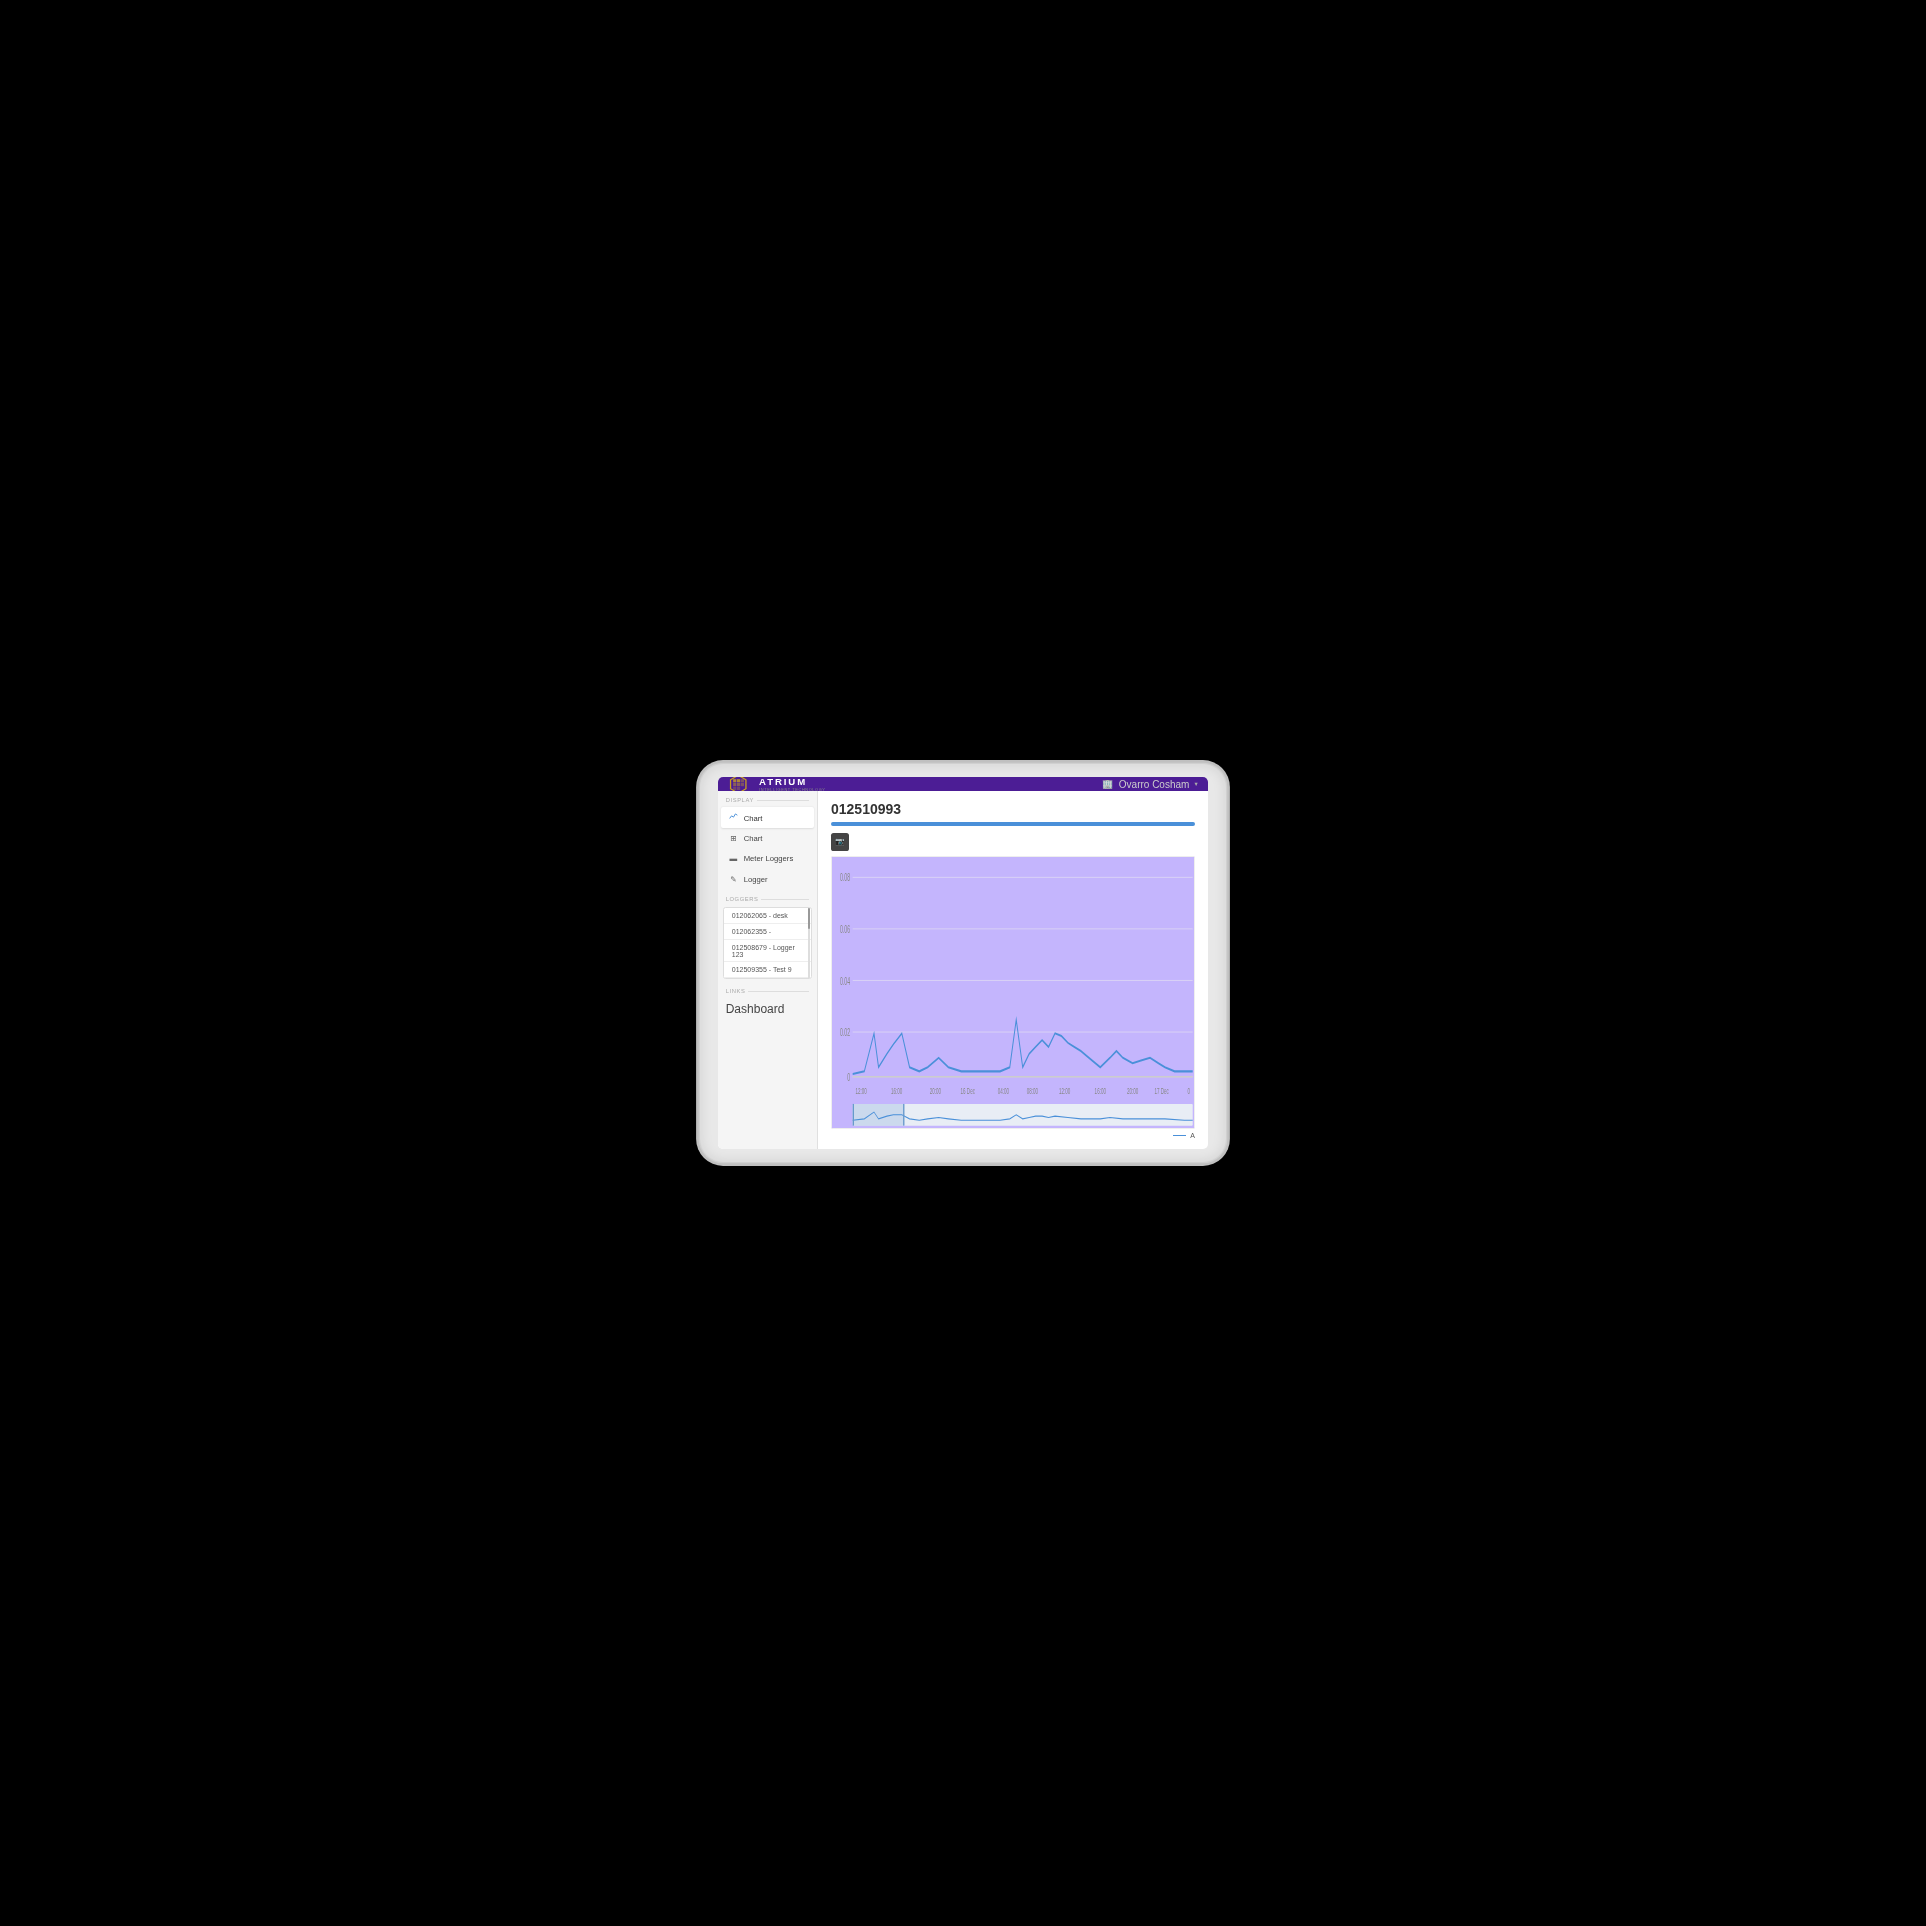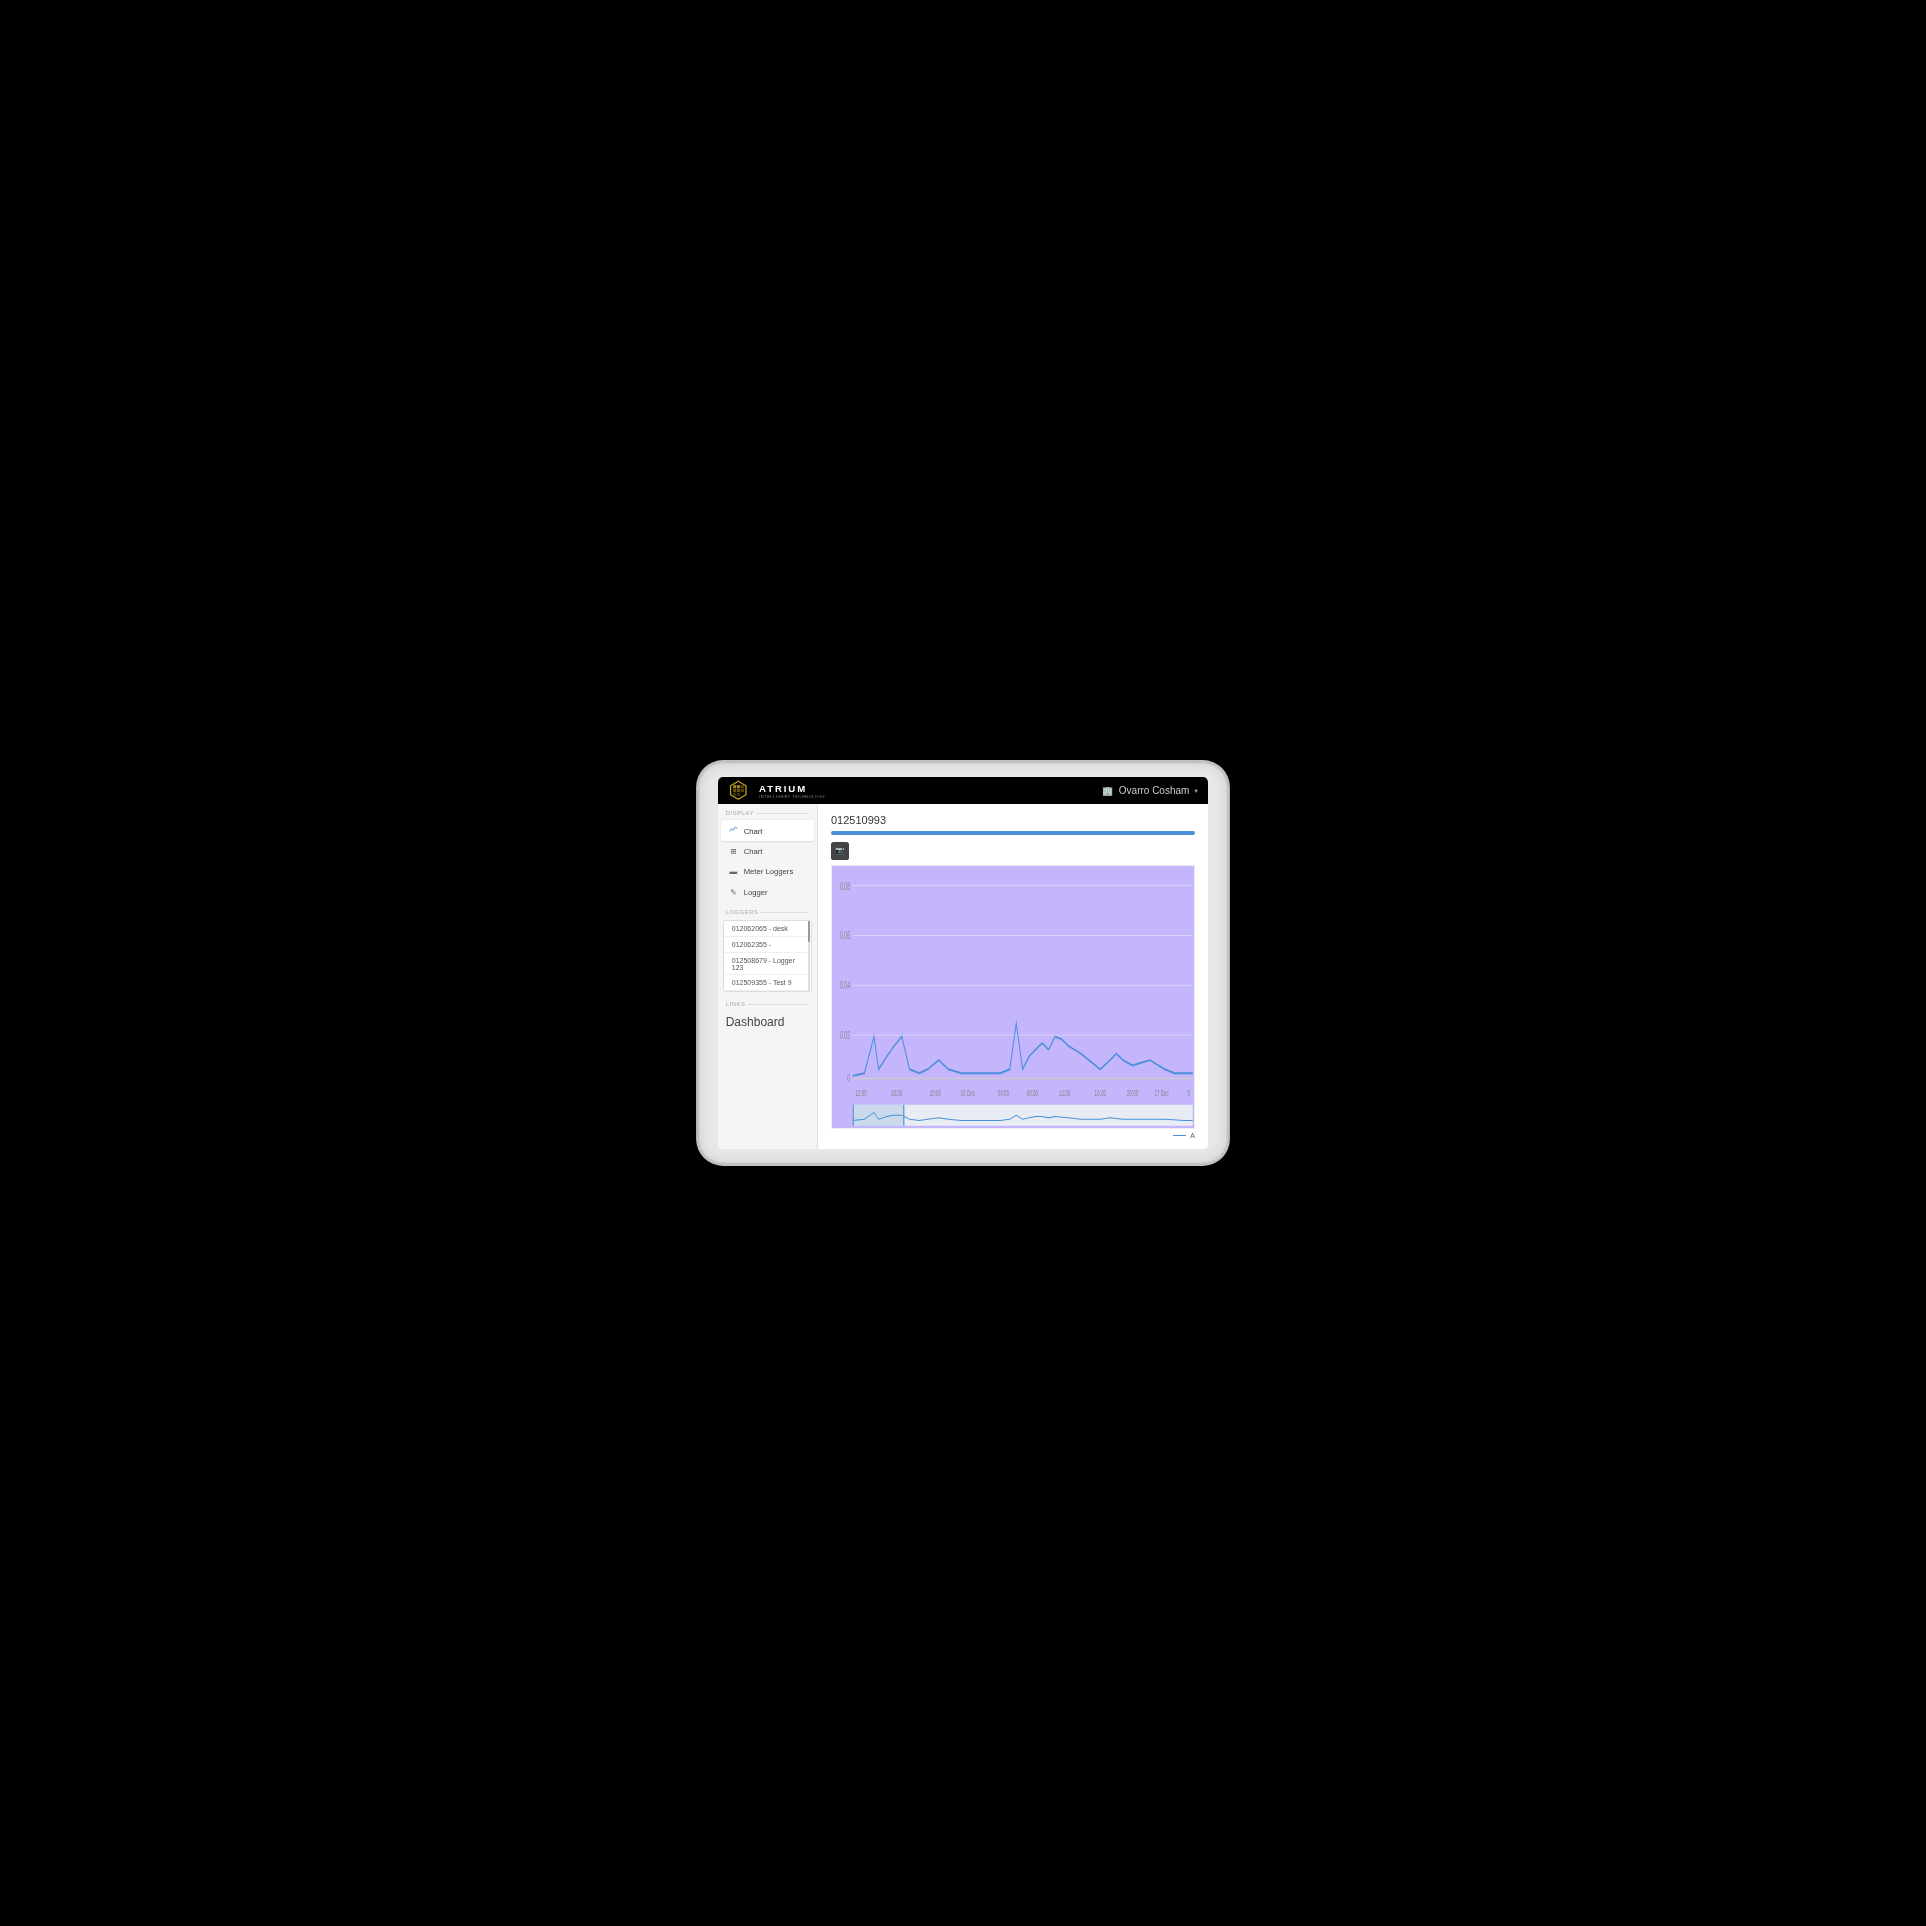--- a/index.html
+++ b/index.html
@@ -31,22 +31,22 @@
       height: 100%;
       background: #fff;
       border-radius: 5.1px;
       overflow: hidden;
       display: flex;
       flex-direction: column;
     }
 
     
     .header {
-      background: #000000;
-      height: 27px;
+      background: #4c1d95;
+      height: 14px;
       display: flex;
       align-items: center;
       padding: 0 10.3px;
       gap: 10.3px;
       flex-shrink: 0;
     }
 
     .logo-hex {
       width: 20.5px;
       height: 20.5px;
@@ -173,22 +173,22 @@
     
     .chart-area {
       flex: 1;
       padding: 10.3px 13px;
       display: flex;
       flex-direction: column;
       overflow: hidden;
     }
 
     .page-title {
-      font-size: 11px;
-      font-weight: 400;
+      font-size: 14px;
+      font-weight: 700;
       color: #333;
       margin-bottom: 5.1px;
     }
 
     .progress-bar-container {
       height: 3.9px;
       background: #4a90d9;
       border-radius: 1.9px;
       margin-bottom: 6.4px;
       width: 100%;

